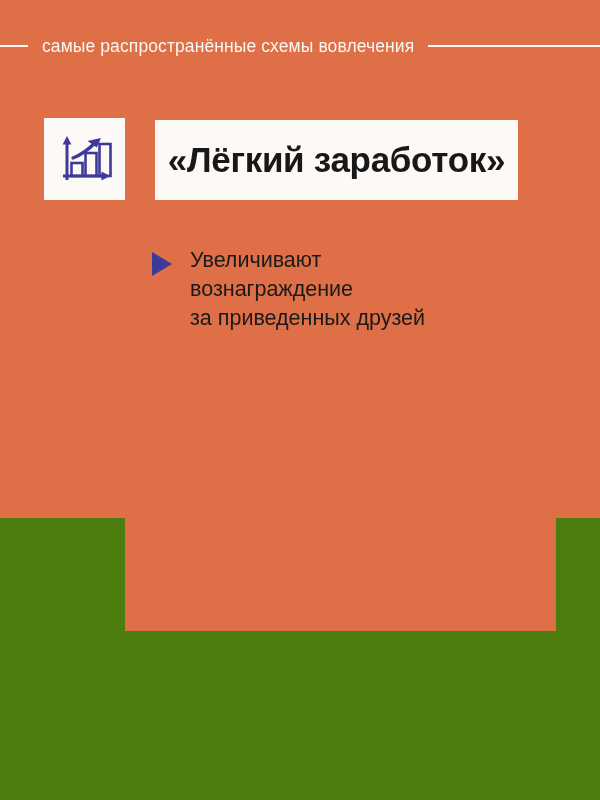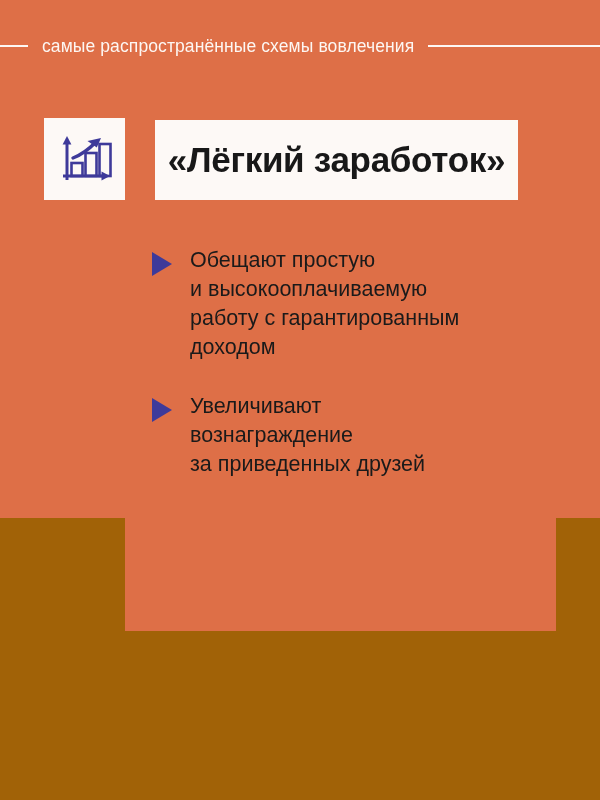--- a/index.html
+++ b/index.html
@@ -15,21 +15,21 @@
     background: #453c96;
     position: relative;
   }
 
   
   .poster {
     position: absolute;
     inset: 0;
     width: 600px;
     height: 800px;
-    background: #a16207;
+    background: #4d7c0f;
   }
 
   
   .orange-top {
     position: absolute;
     left: 0;
     top: 0;
     width: 600px;
     height: 518px;
     background: #de6f47;
@@ -170,27 +170,20 @@
       </svg>
     </span>
   </div>
 
   <div class="title-plate">
     <div class="title-text">«Лёгкий заработок»</div>
   </div>
 
   <div class="bullets">
 
-    <div class="bullet">
-      <span class="bullet-marker"></span>
-      <span class="bullet-text">Обещают простую
-и высокооплачиваемую
-работу с гарантированным
-доходом</span>
-    </div>
 
 
     <div class="bullet">
       <span class="bullet-marker"></span>
       <span class="bullet-text">Увеличивают
 вознаграждение
 за приведенных друзей</span>
     </div>
 
   </div>

